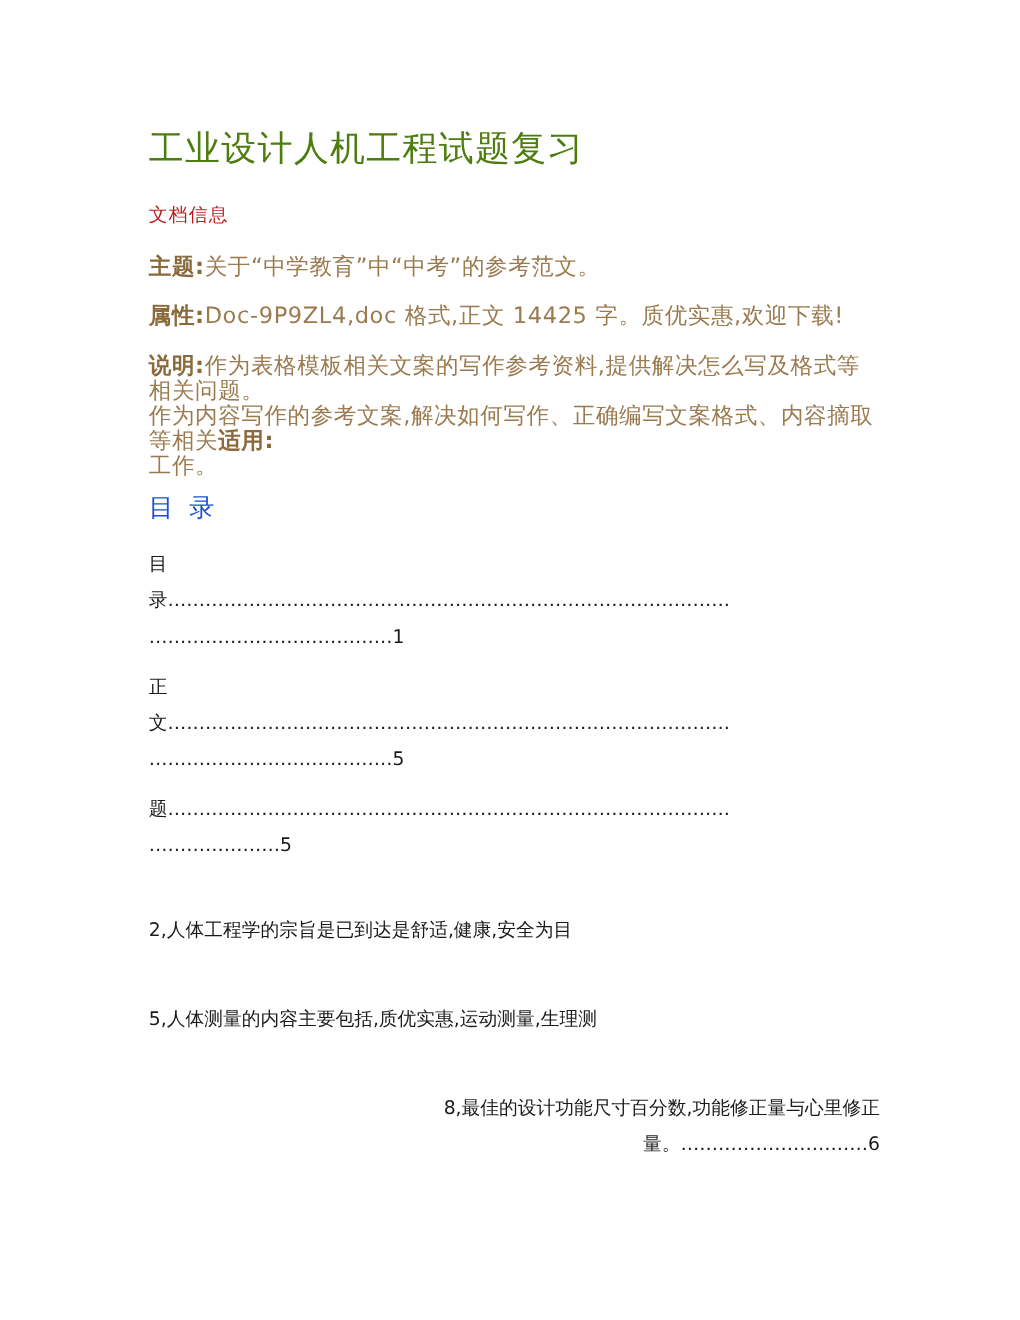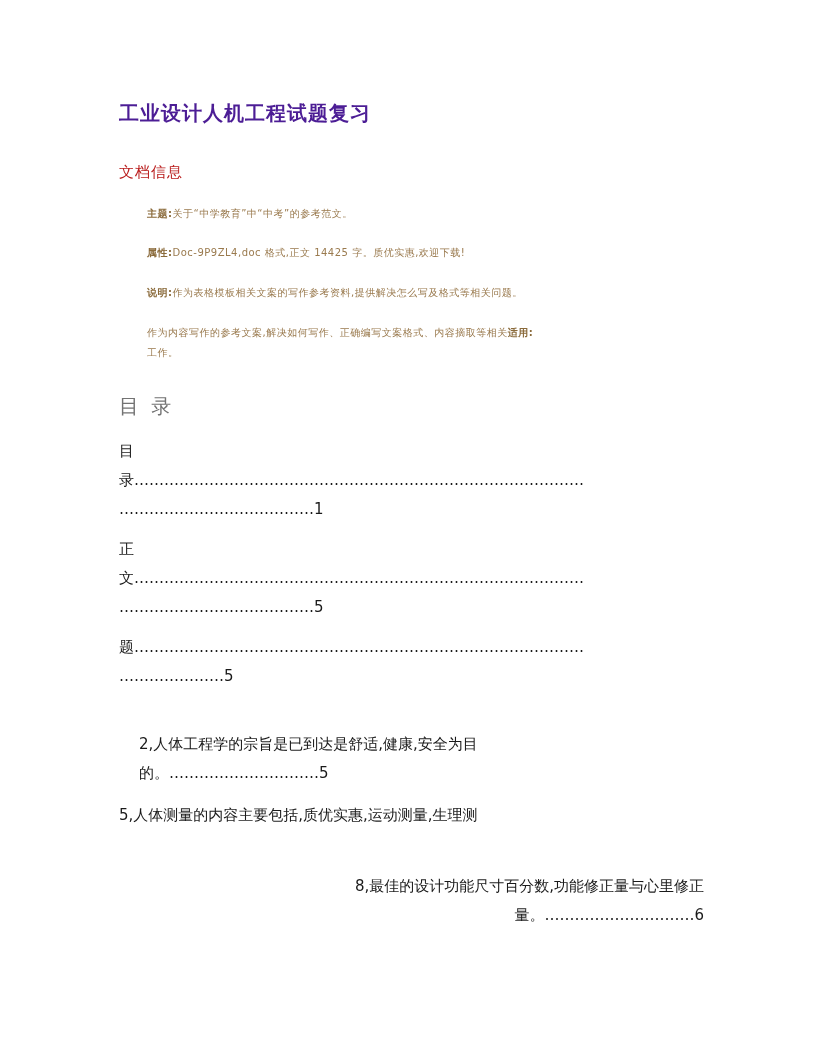--- a/index.html
+++ b/index.html
@@ -18,77 +18,76 @@
     .page {
       position: absolute;
       left: 119px;
       top: 0;
       width: 580px;
     }
     .doc-title {
       position: absolute;
       top: 100px;
       left: 0;
-      font-size: 20px;
-      font-weight: bold;
+      font-size: 28px;
+      font-weight: normal;
       letter-spacing: 1px;
-      color: #4c1d95;
+      color: #4d7c0f;
       white-space: nowrap;
     }
     .info-heading {
       position: absolute;
       top: 163px;
       left: 0;
       font-size: 15px;
       color: #b91c1c;
       letter-spacing: 1px;
     }
     .meta {
       position: absolute;
       left: 0;
       width: 580px;
-      font-size: 10px;
+      font-size: 18px;
       color: #9a7a4e;
       line-height: 20px;
       letter-spacing: 0.5px;
-      margin-left: 28px;
     }
     .meta .k {
       font-weight: bold;
       color: #8a6a3a;
     }
     .meta-subject { top: 204px; }
     .meta-attr { top: 243px; }
     .meta-desc { top: 283px; }
     .meta-usage { top: 323px; }
     .toc-heading {
       position: absolute;
       top: 393px;
       left: 0;
       font-size: 20px;
-      color: #737373;
+      color: #1d4ed8;
       letter-spacing: 3px;
     }
     .toc-entry {
       position: absolute;
       left: 0;
       width: 585px;
       font-size: 15px;
       line-height: 29px;
       color: #1a1a1a;
     }
     .toc-entry .line {
       display: block;
       white-space: nowrap;
       overflow: hidden;
     }
     .toc-1 { top: 437px; }
     .toc-2 { top: 535px; }
     .toc-3 { top: 633px; }
-    .toc-4 { top: 730px; margin-left: 20px; }
+    .toc-4 { top: 730px; }
     .toc-5 { top: 801px; }
     .toc-6 { top: 872px; text-align: right; }
   </style>
 </head>
 <body>
 
 <div class="page">
 
   <div class="doc-title">工业设计人机工程试题复习</div>
 
@@ -124,21 +123,20 @@
     <span class="line">…………………………………5</span>
   </div>
 
   <div class="toc-entry toc-3">
     <span class="line">题………………………………………………………………………………</span>
     <span class="line">…………………5</span>
   </div>
 
   <div class="toc-entry toc-4">
     <span class="line">2,人体工程学的宗旨是已到达是舒适,健康,安全为目</span>
-    <span class="line">的。…………………………5</span>
   </div>
 
   <div class="toc-entry toc-5">
     <span class="line">5,人体测量的内容主要包括,质优实惠,运动测量,生理测</span>
   </div>
 
   <div class="toc-entry toc-6">
     <span class="line">8,最佳的设计功能尺寸百分数,功能修正量与心里修正</span>
     <span class="line">量。…………………………6</span>
   </div>

